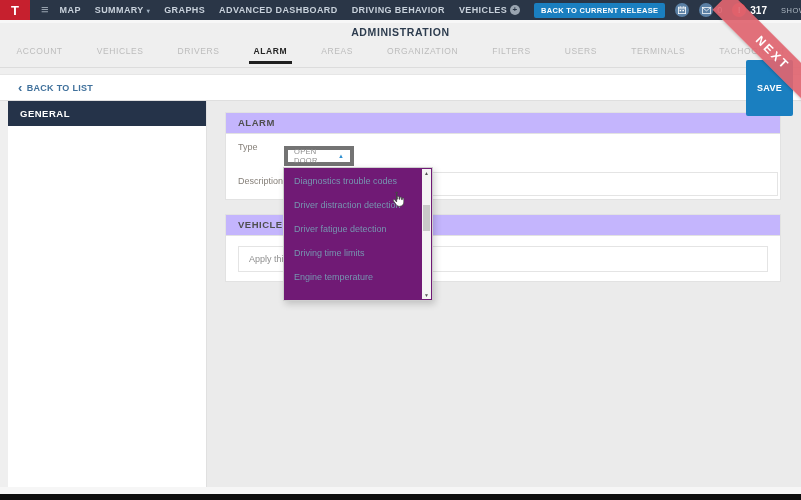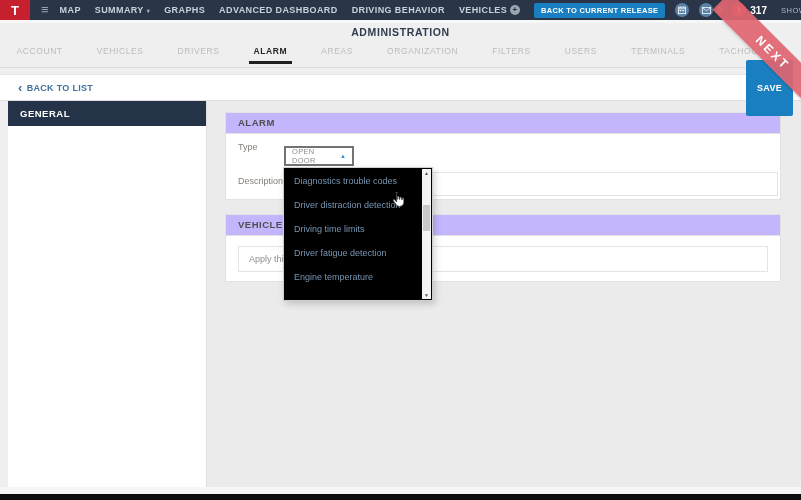--- a/index.html
+++ b/index.html
@@ -55,34 +55,34 @@
   .sidebar-header{height:25px;background:#253349;color:#fff;font-size:9.5px;font-weight:bold;
     letter-spacing:.5px;line-height:25px;padding-left:12px;}
   .main{position:absolute;left:207px;top:101px;width:594px;height:386px;background:#ebebeb;}
   .panel{position:absolute;left:18px;width:556px;}
   .panel-header{height:22px;background:#c4b5fd;border:1px solid #e2e2e2;box-sizing:border-box;
     line-height:20px;padding-left:12px;font-size:9.5px;font-weight:bold;color:#4f4f4f;letter-spacing:.5px;}
   .panel-body{background:#fff;border:1px solid #e2e2e2;border-top:none;position:relative;box-sizing:border-box;}
   #alarm-panel{top:11px;}
   #alarm-panel .panel-body{height:66px;}
   .field-label{position:absolute;font-size:9px;color:#857f78;}
-  .type-select{position:absolute;left:58px;top:12px;width:70px;height:20px;border:2px solid #737373;
+  .type-select{position:absolute;left:58px;top:12px;width:70px;height:20px;border:4px solid #737373;
     background:#fff;box-sizing:border-box;display:flex;align-items:center;justify-content:space-between;
     padding:0 6px;cursor:pointer;}
   .type-select-value{font-size:7.5px;color:#8d8d8d;letter-spacing:.3px;}
   .type-select-caret{font-size:6px;color:#2e8fd0;}
   .desc-input{position:absolute;left:58px;top:38px;width:494px;height:24px;border:1px solid #e4e4e4;
     background:#fff;box-sizing:border-box;}
   #vehicles-panel{top:113px;}
   #vehicles-panel .panel-body{height:46px;}
   .apply-row{position:absolute;left:12px;top:10px;width:530px;height:26px;border:1px solid #e4e4e4;
     box-sizing:border-box;line-height:24px;padding-left:10px;font-size:9px;color:#8f8f8f;background:#fff;
     white-space:nowrap;overflow:hidden;}
   
-  .dropdown{position:absolute;left:283px;top:167px;width:150px;height:134px;background:#000000;
+  .dropdown{position:absolute;left:283px;top:167px;width:150px;height:134px;background:#701a75;
     border:1px solid #cfcfcf;box-shadow:2px 3px 7px rgba(0,0,0,.18);z-index:40;overflow:hidden;
     box-sizing:border-box;}
   .dd-list{position:absolute;left:0;top:1px;right:11px;}
   .dd-item{height:24px;line-height:24px;padding-left:10px;font-size:9px;color:#7695b0;
     white-space:nowrap;overflow:hidden;cursor:pointer;}
   .dd-scrollbar{position:absolute;right:1px;top:1px;bottom:1px;width:9px;background:#f4f4f4;}
   .dd-scroll-up{position:absolute;top:1px;left:0;width:9px;text-align:center;font-size:5px;color:#555;}
   .dd-scroll-down{position:absolute;bottom:1px;left:0;width:9px;text-align:center;font-size:5px;color:#555;}
   .dd-thumb{position:absolute;top:36px;left:1px;width:7px;height:26px;background:#c9c9c9;}
   .cursor-hand{position:absolute;left:391px;top:191px;z-index:60;}
@@ -189,22 +189,22 @@
       <div class="apply-row">Apply this alar</div>
     </div>
   </div>
 
 </div>
 
 <div class="dropdown">
   <div class="dd-list">
     <div class="dd-item">Diagnostics trouble codes</div>
     <div class="dd-item">Driver distraction detection</div>
+    <div class="dd-item">Driver fatigue detection</div>
     <div class="dd-item">Driving time limits</div>
-    <div class="dd-item">Driver fatigue detection</div>
     <div class="dd-item">Engine temperature</div>
   </div>
   <div class="dd-scrollbar">
     <span class="dd-scroll-up">▲</span>
     <span class="dd-thumb"></span>
     <span class="dd-scroll-down">▼</span>
   </div>
 </div>
 
 <div class="cursor-hand">

